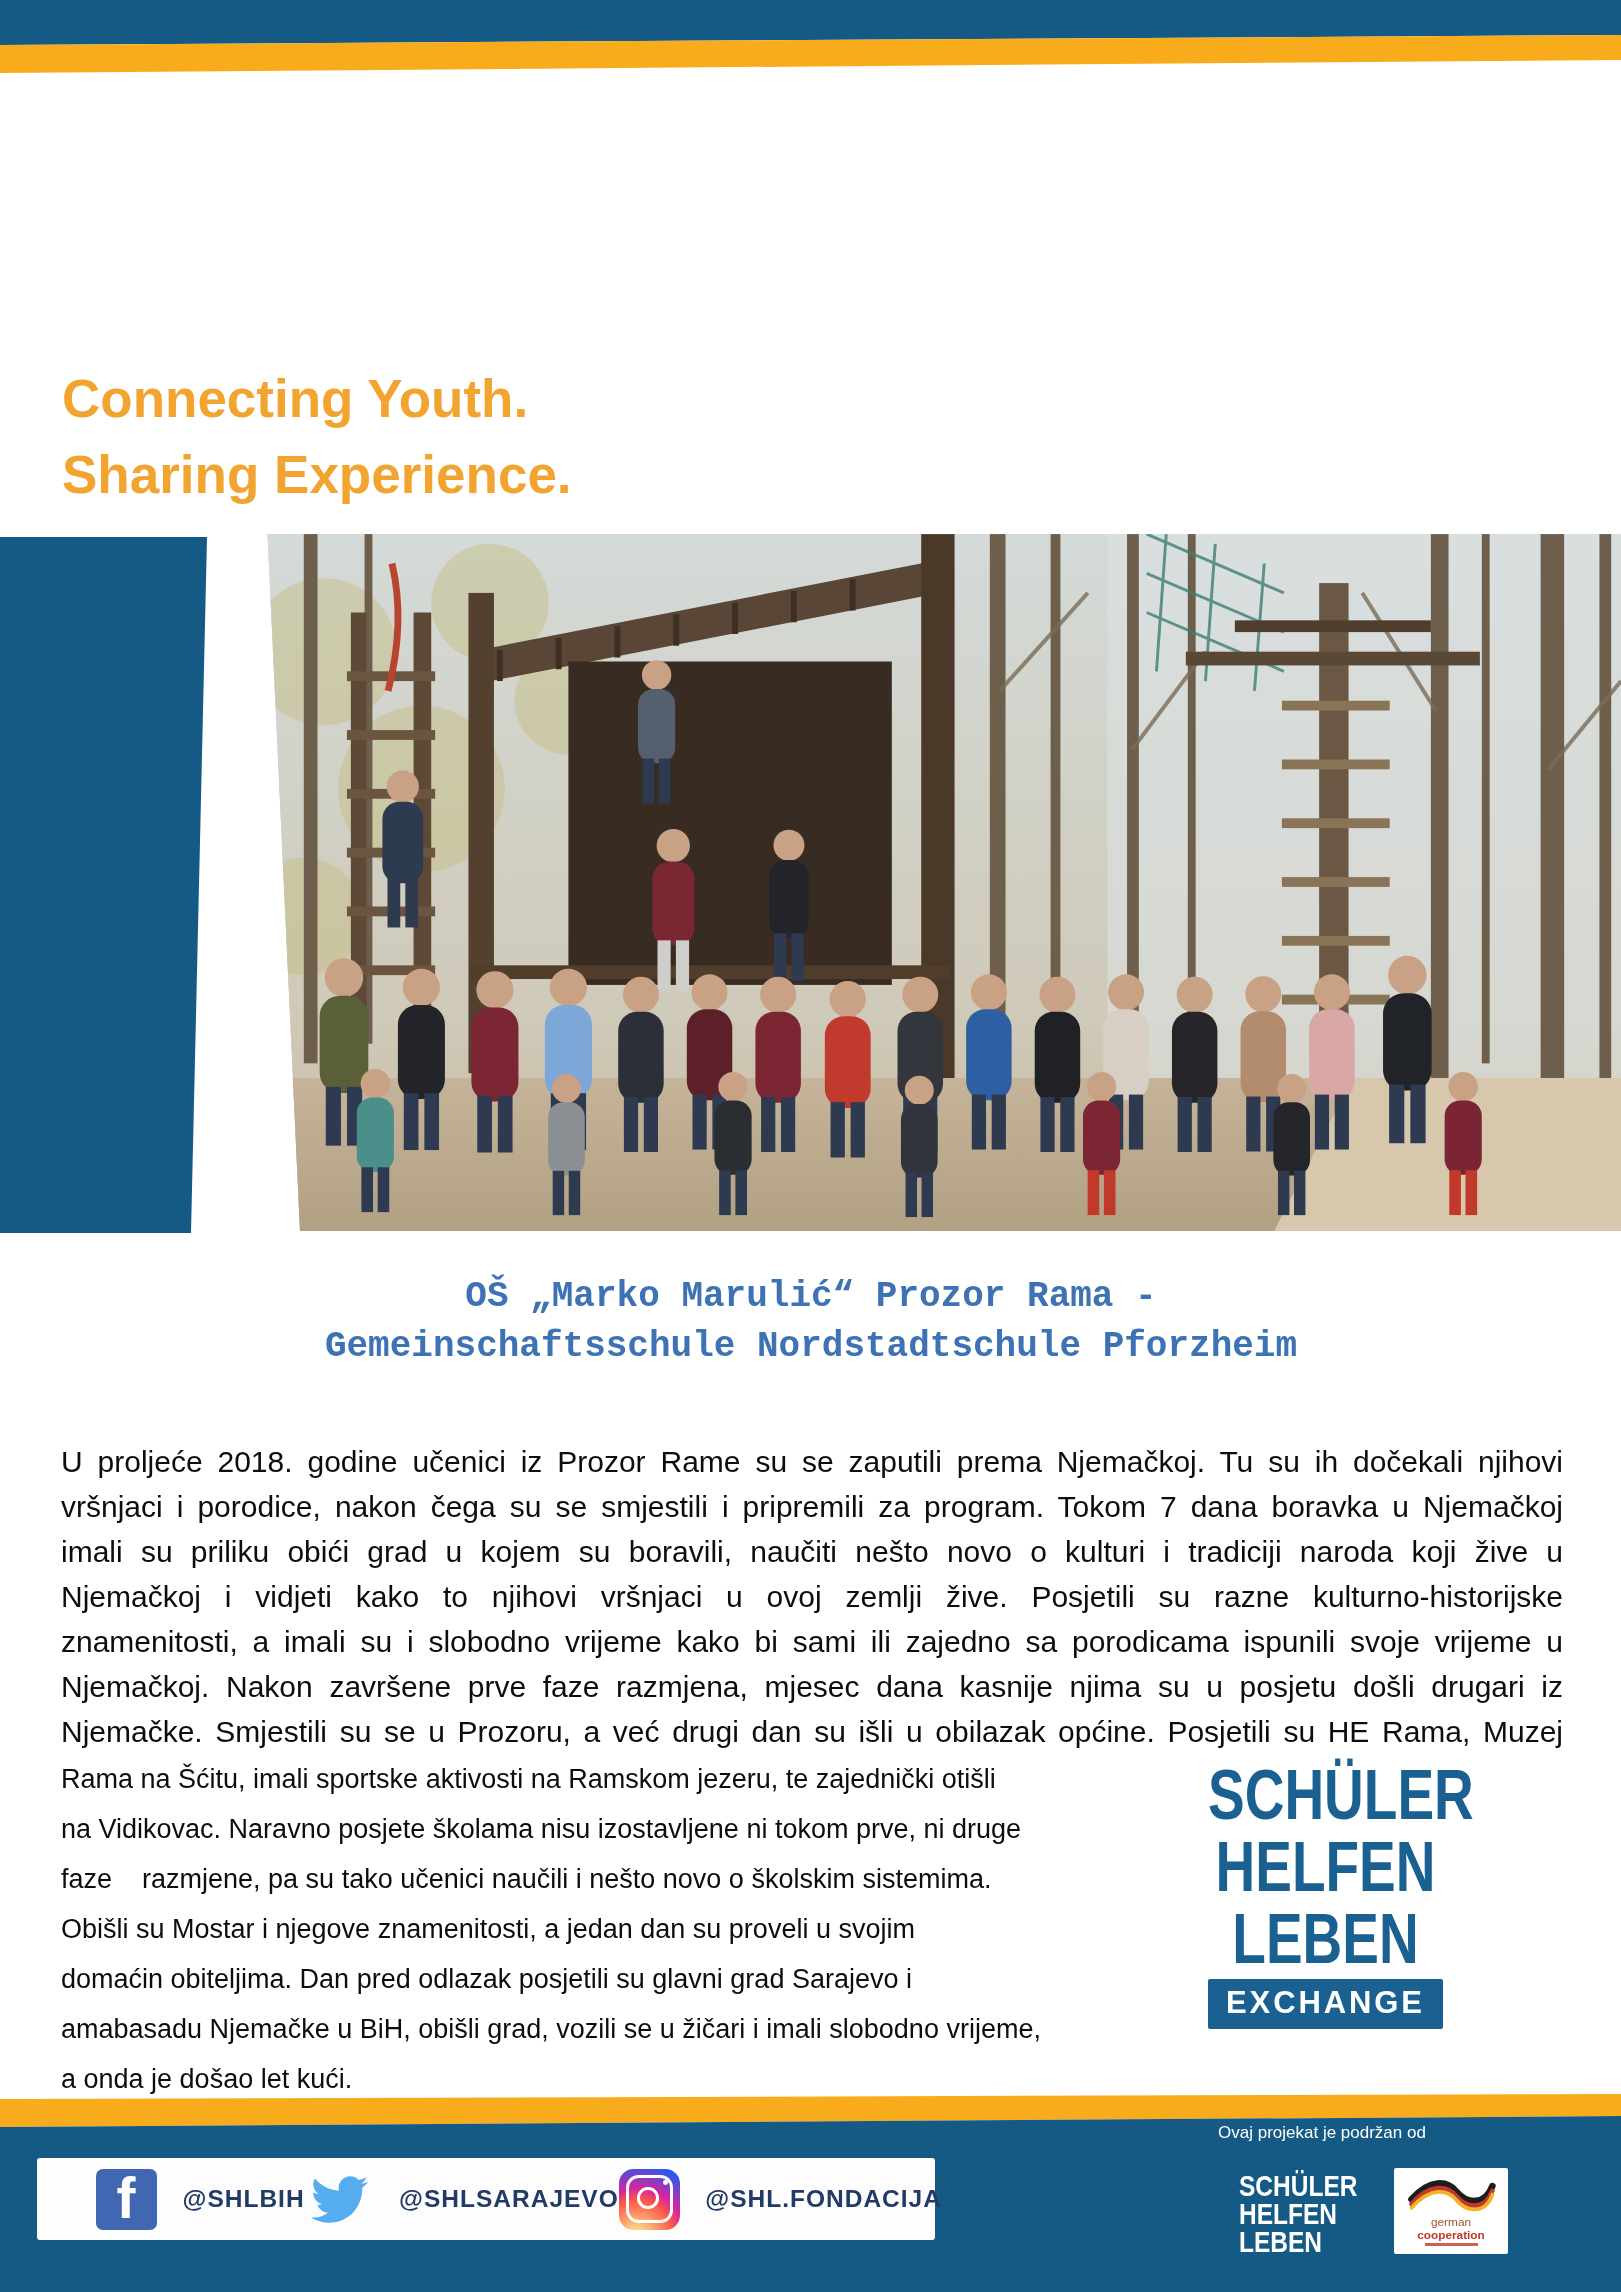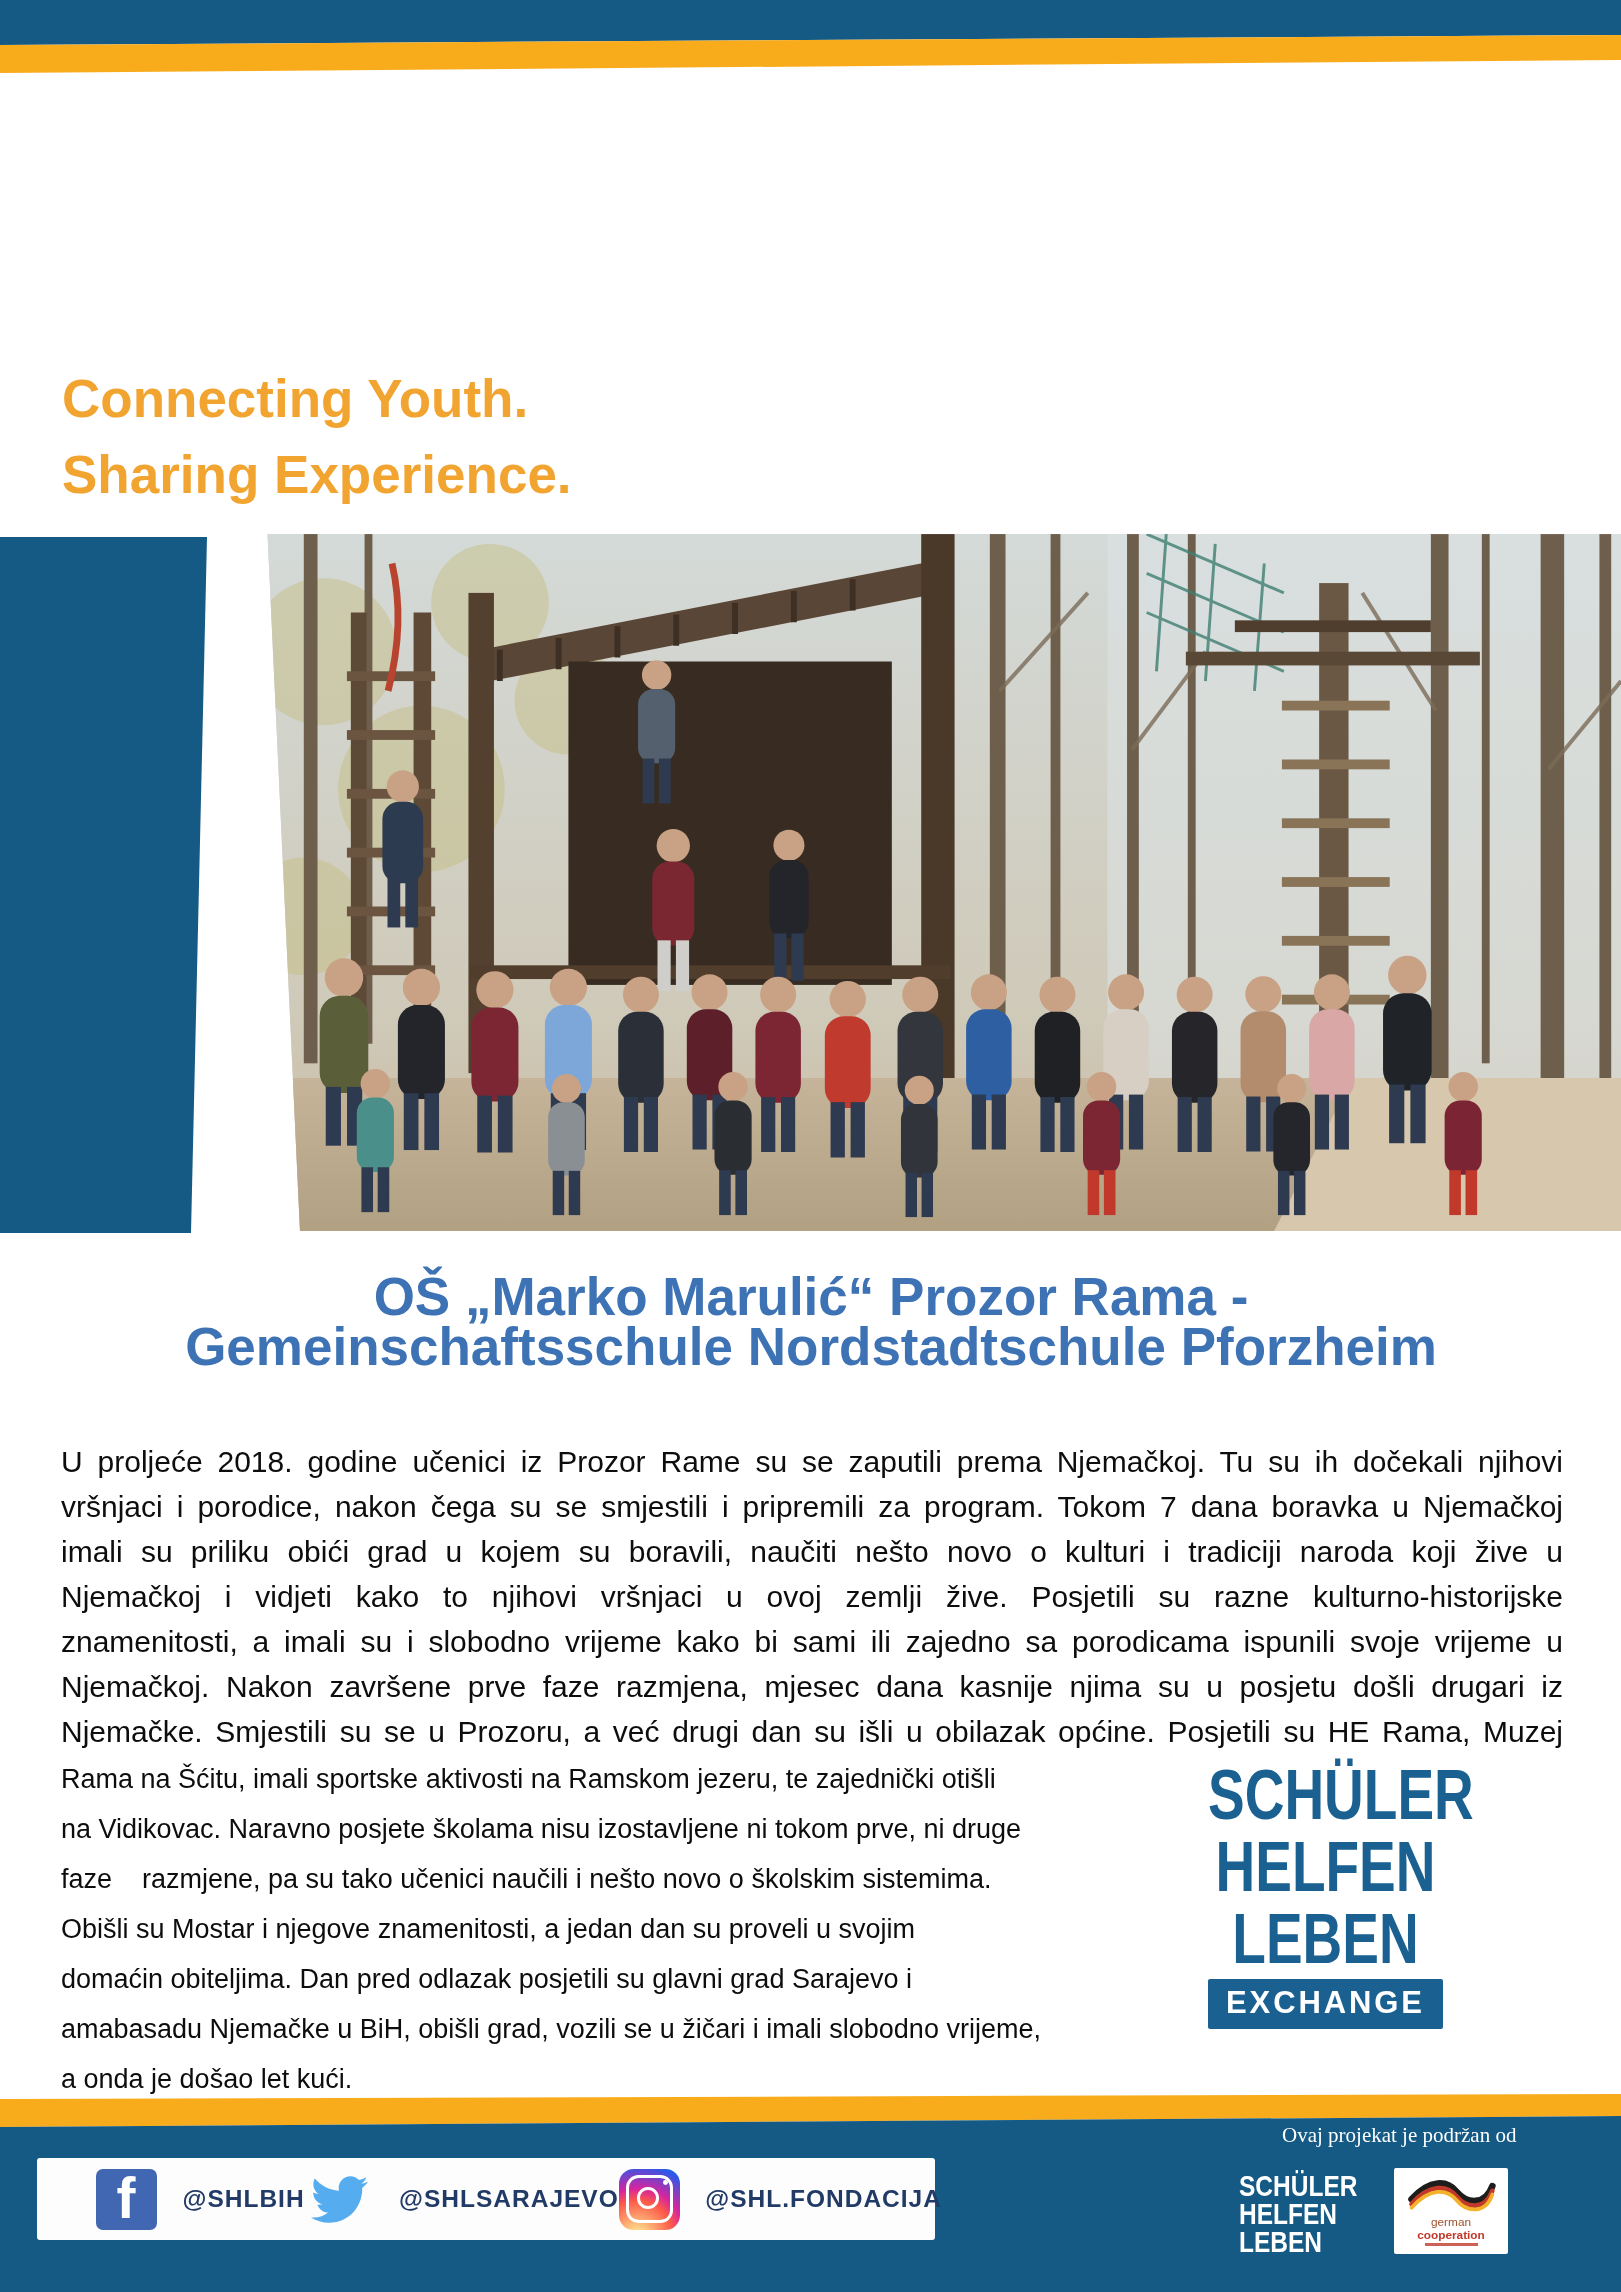--- a/index.html
+++ b/index.html
@@ -15,21 +15,21 @@
   .band.ftr-blue{background:#155a84;clip-path:polygon(0 2127px,1621px 2116px,1621px 2293px,0 2293px);}
 
   .page-title{left:84px;top:135px;font-size:100px;font-weight:bold;letter-spacing:-2px;color:#4577b4;white-space:nowrap;}
   .tagline{left:62px;top:361px;font-size:53px;line-height:76px;font-weight:bold;color:#f2a431;white-space:pre-line;}
 
   .blue-shape{left:0;top:0;width:1621px;height:2293px;background:#155a84;clip-path:polygon(0 537px,207px 537px,191px 1233px,0 1233px);}
 
   .photo{left:245px;top:534px;width:1376px;height:697px;clip-path:polygon(22.5px 0,100% 0,100% 100%,55px 100%);background:#cfd5d2;}
   .photo svg{display:block;}
 
-  .caption{left:61px;top:1272px;width:1500px;text-align:center;font-size:53px;line-height:50px;font-weight:bold;color:#3d72b4;white-space:pre-line;}
+  .caption{left:61px;top:1272px;width:1500px;text-align:center;font-size:36px;line-height:50px;font-weight:bold;color:#3d72b4;white-space:pre-line;font-family:Liberation Mono, monospace;}
 
   .body-a{left:61px;top:1439px;width:1502px;font-size:30px;line-height:45px;color:#0d0d0d;
           white-space:pre-line;text-align:justify;text-align-last:justify;}
   .body-b{left:61px;top:1754px;width:1206px;font-size:27px;line-height:50px;color:#0d0d0d;
           white-space:pre-wrap;text-align:left;}
 
   
   .shl-logo{left:1208px;top:1759px;width:235px;text-align:center;}
   .shl-logo .word{display:block;font-weight:bold;font-size:55px;line-height:57px;height:72px;color:#1a6191;
                   letter-spacing:0px;transform:scaleY(1.28);transform-origin:center top;white-space:nowrap;}
@@ -46,21 +46,21 @@
   .fb-icon span{position:absolute;left:20.6px;top:-3.9px;color:#fff;font-size:57px;font-weight:bold;}
 
   .tw-icon{width:69px;height:57px;}
 
   .ig-icon{width:61px;height:61px;border-radius:14.7px;position:relative;
            background:radial-gradient(circle at 30% 110%,#fdf497 0%,#fd5949 45%,#d6249f 60%,#285aeb 90%);}
   .ig-icon .cam{position:absolute;inset:6.9px;border:3.9px solid #fff;border-radius:12.7px;}
   .ig-icon .lens{position:absolute;left:18.6px;top:18.6px;width:15.7px;height:15.7px;border:3.9px solid #fff;border-radius:50%;}
   .ig-icon .dot{position:absolute;right:11.8px;top:11.8px;width:4.9px;height:4.9px;background:#fff;border-radius:50%;}
 
-  .supported-by{left:1282px;top:2123px;width:304px;font-size:21px;color:#ffffff;white-space:nowrap;font-family:Liberation Serif, serif;}
+  .supported-by{left:1218px;top:2123px;width:304px;font-size:17px;color:#ffffff;white-space:nowrap;}
 
   .ftr-shl{left:1239px;top:2172px;color:#ffffff;}
   .ftr-shl .w{display:block;font-weight:bold;font-size:24.5px;line-height:23.5px;height:28px;letter-spacing:0;
               transform:scaleY(1.22);transform-origin:left top;white-space:nowrap;}
 
   .german-box{left:1394px;top:2168px;width:114px;height:86px;background:#ffffff;border-radius:2px;
               display:flex;flex-direction:column;align-items:center;justify-content:flex-start;padding-top:7.8px;box-sizing:border-box;}
   .german-box .txt1{font-size:11.8px;color:#a0522d;line-height:11.8px;margin-top:2px;}
   .german-box .txt2{font-size:11.8px;font-weight:bold;color:#c0392b;line-height:12.7px;}
   .german-box .redline{width:53px;height:2.9px;background:#c0392b;margin-top:2px;opacity:.8;}

